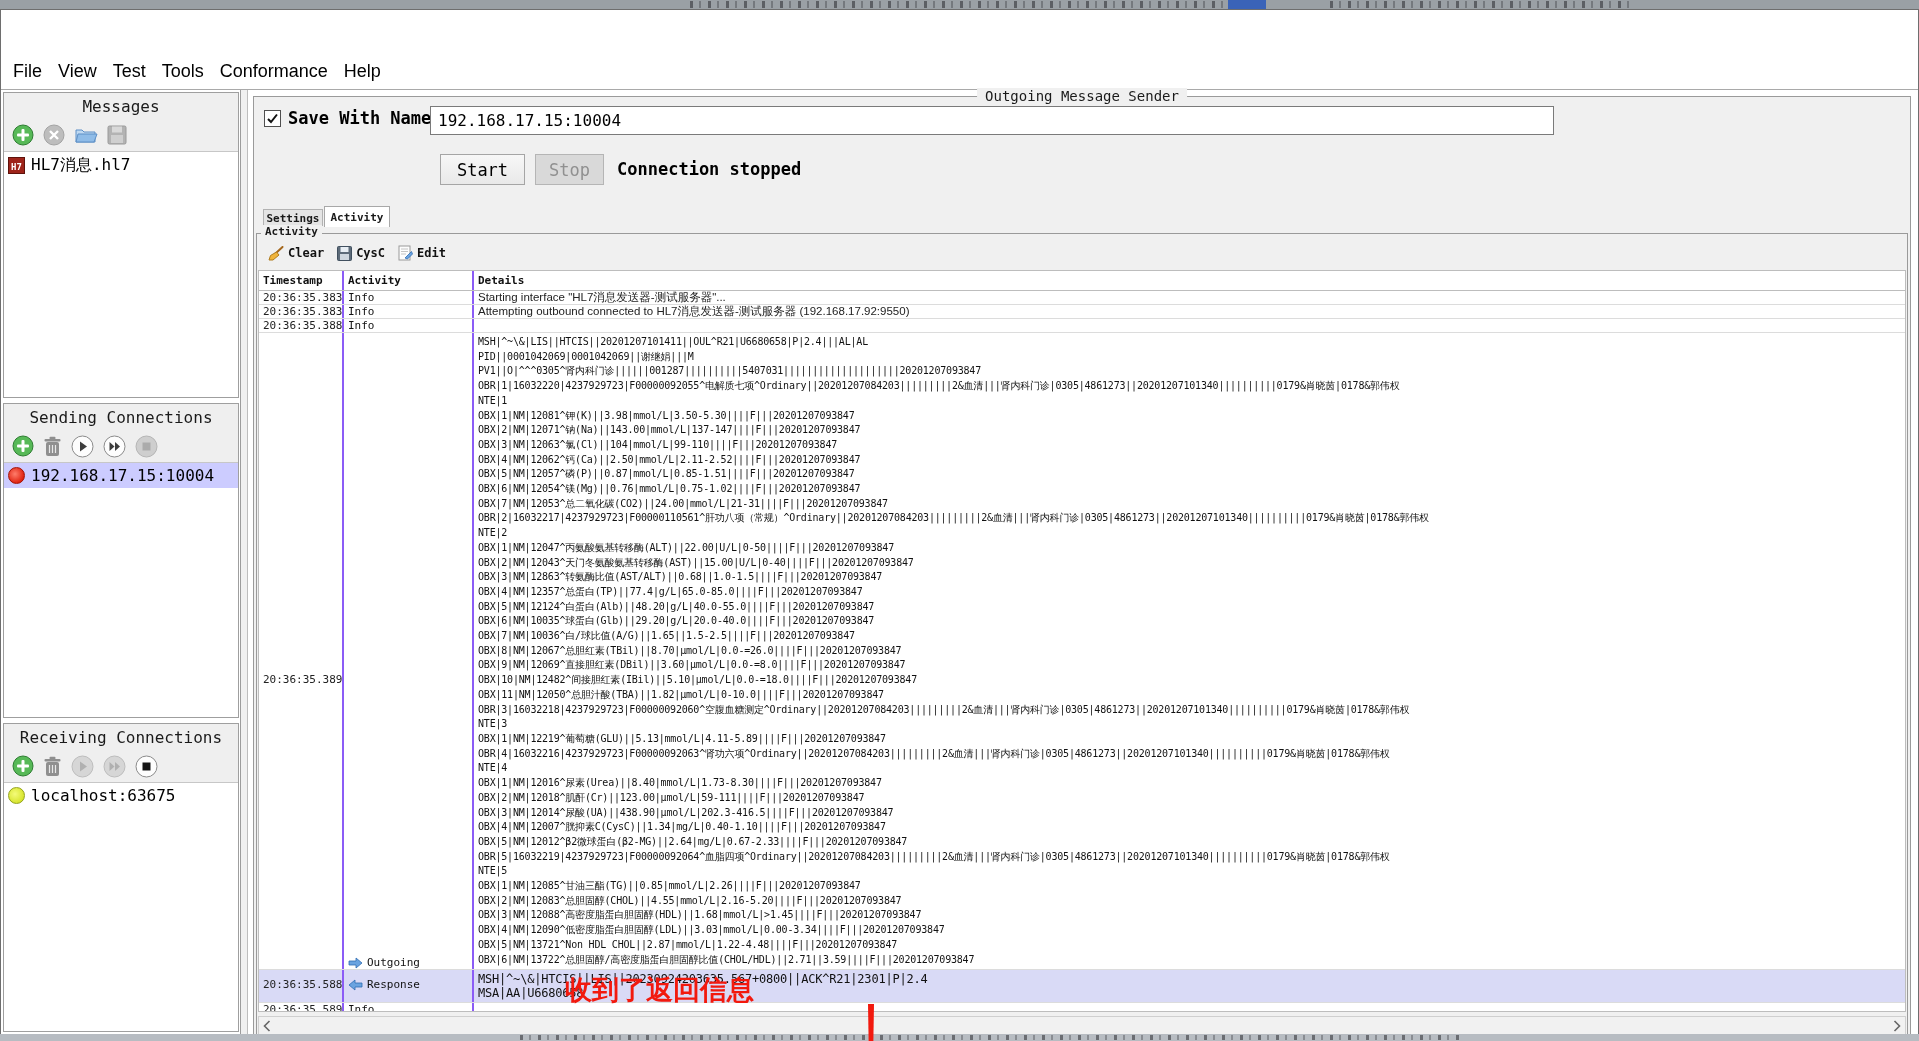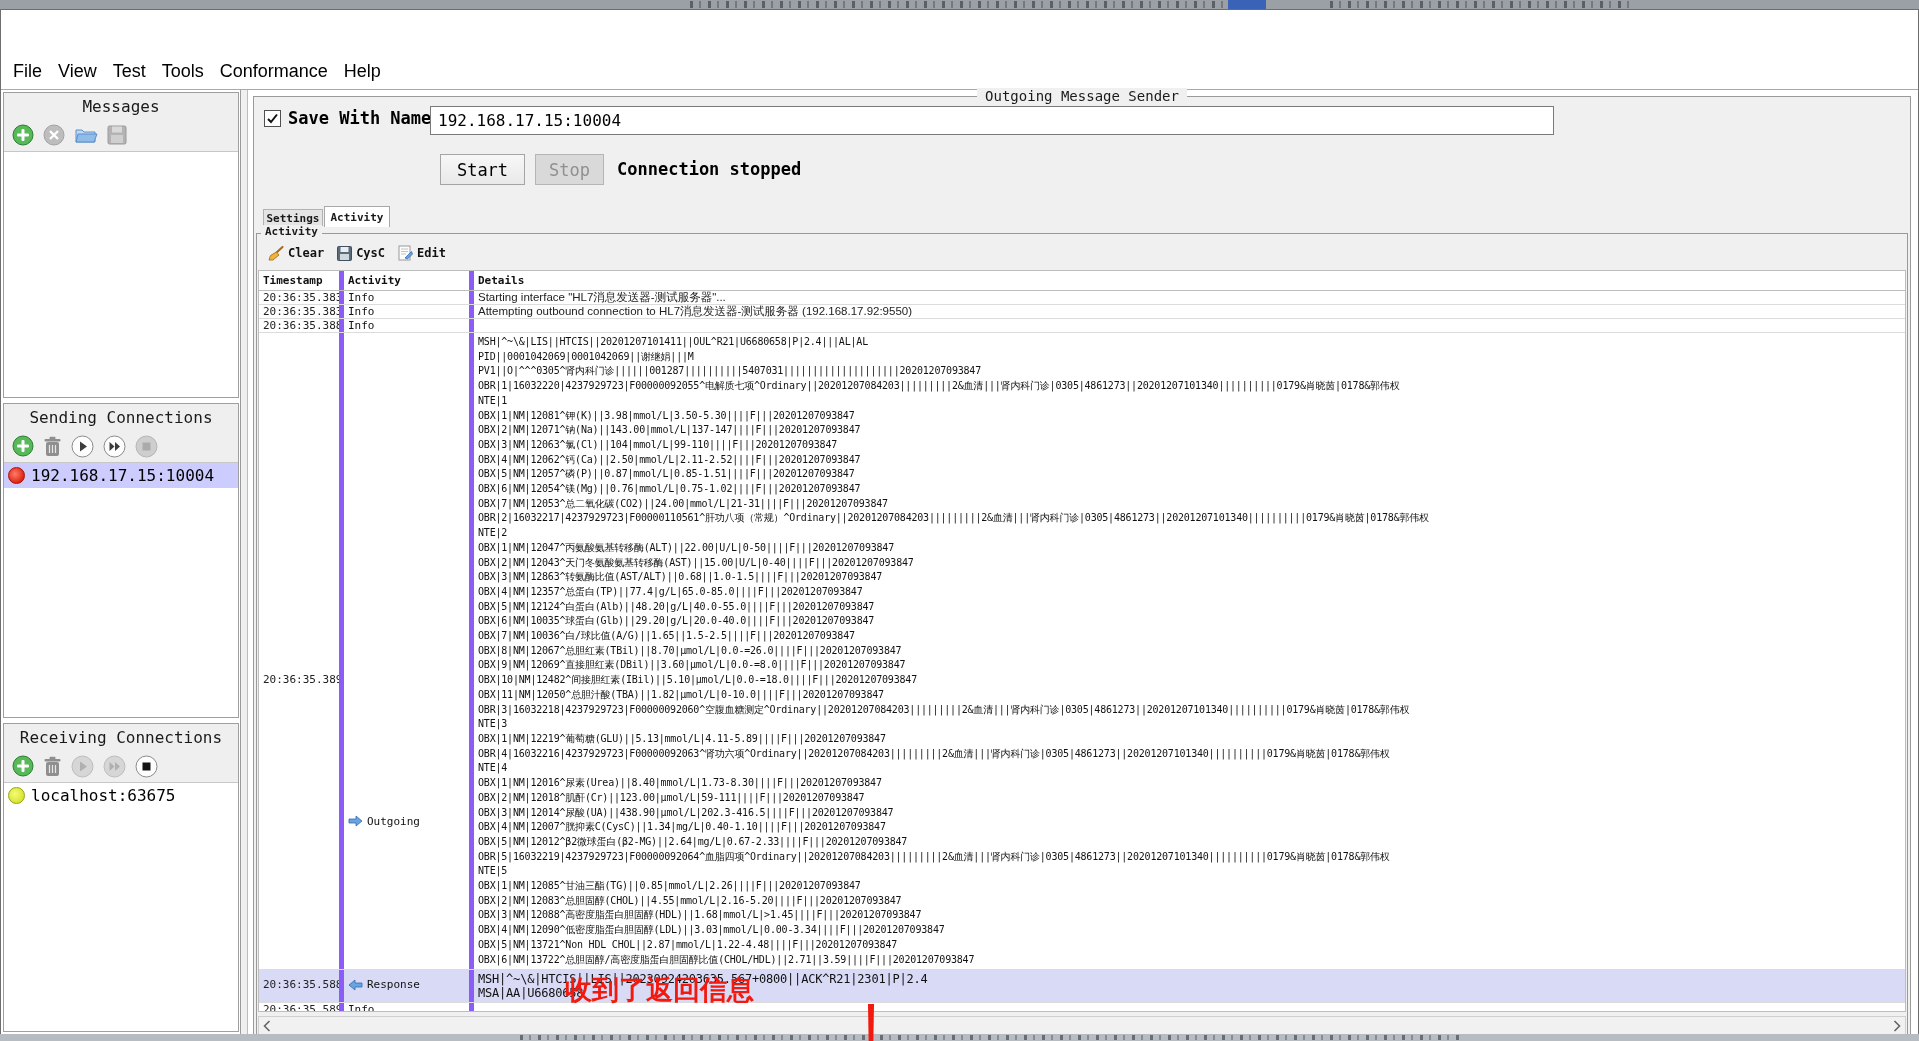--- a/index.html
+++ b/index.html
@@ -53,27 +53,27 @@
   .tab.active{left:70px;top:109px;width:66px;height:21px;background:#fff;border:1px solid #a8a8a8;border-bottom:none;z-index:2;}
   .activity-box{position:absolute;left:2px;top:136px;width:1652px;height:806px;border:1px solid #9a9a9a;background:#f0f0f0;}
   .activity-box .abx-title{position:absolute;left:4px;top:-9px;background:#f0f0f0;padding:0 4px;font-family:var(--mono);font-size:11px;font-weight:bold;color:#1a1a1a;}
   .act-toolbar{position:absolute;left:2px;top:8px;height:22px;display:flex;align-items:center;gap:13px;padding-left:8px;}
   .tool{display:flex;align-items:center;gap:4px;font-family:var(--mono);font-size:12px;font-weight:bold;color:#111;}
   
   .tbl{position:absolute;left:1px;top:36px;width:1648px;height:742px;background:#fff;border:1px solid #bdbdbd;display:flex;flex-direction:column;overflow:hidden;}
   .t-row{display:grid;grid-template-columns:85px 130px 1fr;border-bottom:1px solid #dcdcdc;background:#fff;}
   .t-row.header{border-bottom:1px solid #bdbdbd;}
   .t-cell{padding:0 4px;overflow:hidden;white-space:nowrap;}
-  .t-cell.c1,.t-cell.c2{border-right:5px solid #8b5cf6;}
+  .t-cell.c1,.t-cell.c2{border-right:2px solid #8b5cf6;}
   .hd{font-family:var(--mono);font-size:11px;font-weight:bold;color:#111;padding-top:3px;padding-bottom:3px;}
   .ts{font-family:var(--mono);font-size:11px;color:#222;line-height:13px;}
   .act{font-family:var(--mono);font-size:11px;color:#111;line-height:13px;display:flex;align-items:flex-start;gap:4px;}
   .det-sans{font-family:var(--sans);font-size:11.5px;color:#222;line-height:13px;}
   .row-big .ts,.row-big .act{padding-top:340px;}
-  .row-big .act{align-items:center;}
+  .row-big .act{align-items:flex-end;}
   .pre{white-space:pre;font-family:var(--mono);font-size:10px;line-height:14.7px;color:#111;letter-spacing:-0.2px;padding-top:2px;padding-bottom:2px;}
   .row-resp{background:#d9daf6;}
   .row-resp .pre{font-size:12px;line-height:14px;}
   .t-filler{flex:1;display:grid;grid-template-columns:85px 130px 1fr;}
   .t-filler div{border-right:1px solid #d2d2d2;}
   .t-filler div:last-child{border-right:none;}
   
   .hscroll{position:absolute;left:1px;top:782px;width:1648px;height:19px;background:#f1f1f1;border:1px solid #cfcfcf;display:flex;align-items:center;justify-content:space-between;padding:0 4px;}
   
   .annot-text{position:absolute;left:308px;top:738px;font-size:27px;font-weight:bold;color:#f2190e;font-family:var(--sans);z-index:6;white-space:nowrap;}
@@ -131,20 +131,29 @@
                 <path d="M4 9 L23 9 L20 17 L2 17 Z" fill="#8fbce8" stroke="#5d8fc6"></path>
               </svg>
             </span>
             <span class="ibtn">
               <svg width="20" height="20" viewBox="0 0 20 20">
                 <rect x="1" y="1" width="18" height="18" rx="1.5" fill="#b3b3b3" stroke="#9a9a9a"></rect>
                 <rect x="5" y="1.5" width="10" height="6" fill="#d9d9d9"></rect>
                 <rect x="4" y="10" width="12" height="8" fill="#cfcfcf"></rect>
               </svg>
             </span>
+          </div>
+          <div class="panel-list">
+            <div class="list-item">
+              <svg width="17" height="17" viewBox="0 0 17 17">
+                <rect x="0.5" y="0.5" width="16" height="16" fill="#9e241a" stroke="#5f120b"></rect>
+                <text x="8.5" y="12.5" font-family="DejaVu Sans Mono, monospace" font-size="9" font-weight="bold" fill="#fff" text-anchor="middle">H7</text>
+              </svg>
+              <span>HL7消息.hl7</span>
+            </div>
           </div>
         </div>
 
         <div class="panel" style="top:313px;height:315px;">
           <div class="panel-header">
             <span>Sending Connections</span>
           </div>
           <div class="panel-toolbar">
             <span class="ibtn">
               <svg width="22" height="22" viewBox="0 0 22 22">
@@ -301,21 +310,21 @@
                     <span>Info</span>
                   </div>
                 <div class="t-cell det-sans">Starting interface "HL7消息发送器-测试服务器"...</div>
               </div>
 
               <div class="t-row">
                 <div class="t-cell c1 ts">20:36:35.383</div>
                 <div class="t-cell c2 act">
                     <span>Info</span>
                   </div>
-                <div class="t-cell det-sans">Attempting outbound connection to HL7消息发送器-测试服务器 (192.168.17.92:9550)</div>
+                <div class="t-cell det-sans">Attempting outbound connected to HL7消息发送器-测试服务器 (192.168.17.92:9550)</div>
               </div>
 
               <div class="t-row">
                 <div class="t-cell c1 ts">20:36:35.388</div>
                 <div class="t-cell c2 act">
                     <span>Info</span>
                   </div>
               </div>
 
               <div class="t-row row-big">

